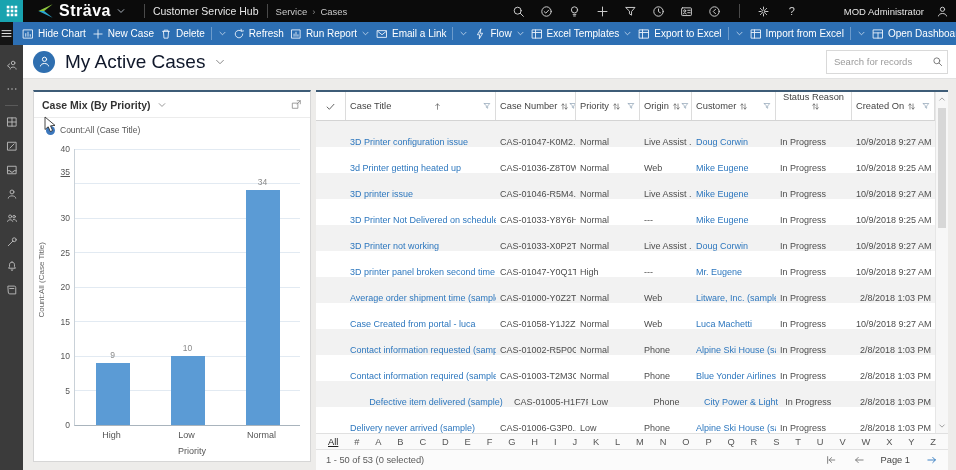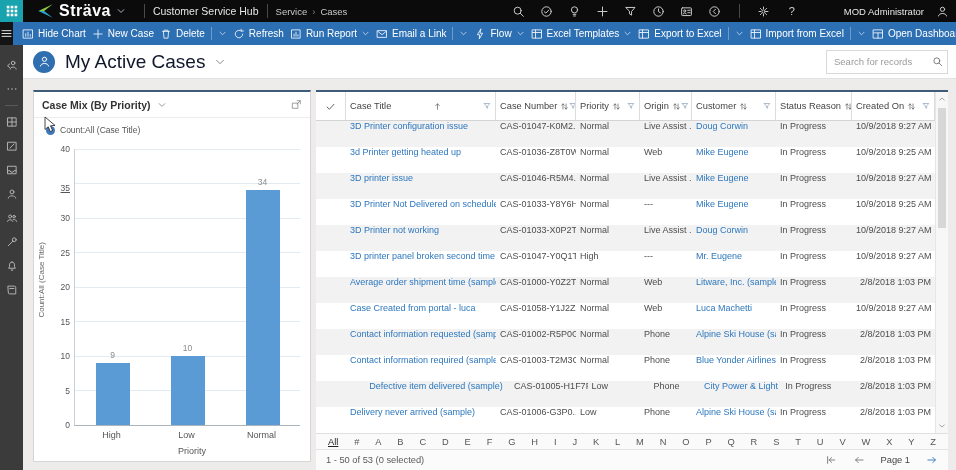--- a/index.html
+++ b/index.html
@@ -88,21 +88,21 @@
              border-top:2px solid #3E5C77;box-sizing:border-box;display:flex;flex-direction:column;}
   .grid-upper{display:flex;flex:0 0 340px;}
   .grid-main{width:619px;}
   .ghead{display:flex;height:28px;border-bottom:1px solid #D4D4D4;align-items:stretch;background:#fff;}
   .gh-cell{display:flex;align-items:center;font-size:9.3px;color:#444;border-right:1px solid #DCDCDC;
            padding:0 4px;box-sizing:border-box;overflow:hidden;white-space:nowrap;cursor:pointer;}
   .gh-cell .sort{color:#555;margin-left:3px;}
   .gh-cell .funnel{color:#7A92A8;margin-left:auto;}
   .gh-cell.push .sort{margin-left:auto;}
   .gh-check{justify-content:center;color:#444;}
-  .grow{display:flex;height:26px;align-items:flex-start;cursor:pointer;}
+  .grow{display:flex;height:26px;align-items:flex-end;cursor:pointer;}
   .grow.odd{background:#F2F2F2;}
   .grow.even{background:#FFFFFF;}
   .gcell{font-size:9px;color:#4D4D4D;padding:0 4px;box-sizing:border-box;overflow:hidden;
          white-space:nowrap;}
   .gcell.link{color:#2D77BE;}
   .gcell.right{text-align:right;}
   
   .vscroll{width:13px;background:#F7F7F7;border-left:1px solid #E6E6E6;display:flex;
            flex-direction:column;box-sizing:border-box;}
   .vs-arrow{height:14px;background:none;border:none;color:#666;padding:0;cursor:pointer;
@@ -516,21 +516,21 @@
         <div class="ytick" style="top: 202px;">10</div>
         <div class="gridline" style="top: 172px;"></div>
         <div class="ytick" style="top: 167.5px;">15</div>
         <div class="gridline" style="top: 137.5px;"></div>
         <div class="ytick" style="top: 133px;">20</div>
         <div class="gridline" style="top: 103px;"></div>
         <div class="ytick" style="top: 98.5px;">25</div>
         <div class="gridline" style="top: 68.5px;"></div>
         <div class="ytick" style="top: 64px;">30</div>
         <div class="gridline" style="top: 34px;"></div>
-        <div class="ytick" style="top: 34px; text-decoration: underline;">35</div>
+        <div class="ytick" style="top: 18px; text-decoration: underline;">35</div>
         <div class="gridline" style="top: -0.5px;"></div>
         <div class="ytick" style="top: -5px;">40</div>
         <div class="bar" style="left: 20.5px; width: 34px; height: 62.1px; background: rgb(91, 155, 213);"></div>
         <div class="bar-label" style="left: 12.5px; width: 50px; bottom: 65.1px;">9</div>
         <div class="bar" style="left: 95.5px; width: 34px; height: 69px; background: rgb(91, 155, 213);"></div>
         <div class="bar-label" style="left: 87.5px; width: 50px; bottom: 72px;">10</div>
         <div class="bar" style="left: 170.5px; width: 34px; height: 234.6px; background: rgb(91, 155, 213);"></div>
         <div class="bar-label" style="left: 162.5px; width: 50px; bottom: 237.6px;">34</div>
       </div>
     <div class="x-labels" id="x-labels">
@@ -626,21 +626,21 @@
                   <line x1="10.7" y1="3.5" x2="10.7" y2="12.5"></line>
                   <polyline points="8.4,10.2 10.7,12.7 13,10.2"></polyline>
                 </svg>
               </span>
               <span class="ic funnel">
                 <svg width="8" height="8" viewBox="0 0 16 16" fill="none" stroke="currentColor" stroke-width="1.2" stroke-linecap="round" stroke-linejoin="round">
                   <path d="M2.5 3 h11 l-4.2 5 v4.5 l-2.6 -1.6 v-2.9 z"></path>
                 </svg>
               </span>
             </div>
-            <div class="gh-cell" style="width: 76px;">
+            <div class="gh-cell" style="width: 76px; flex-direction: column;">
               <span>Status Reason</span>
               <span class="ic sort">
                 <svg width="9" height="9" viewBox="0 0 16 16" fill="none" stroke="currentColor" stroke-width="1.2" stroke-linecap="round" stroke-linejoin="round">
                   <line x1="5.3" y1="3.5" x2="5.3" y2="12.5"></line>
                   <polyline points="3,5.8 5.3,3.3 7.6,5.8"></polyline>
                   <line x1="10.7" y1="3.5" x2="10.7" y2="12.5"></line>
                   <polyline points="8.4,10.2 10.7,12.7 13,10.2"></polyline>
                 </svg>
               </span>
             </div>

